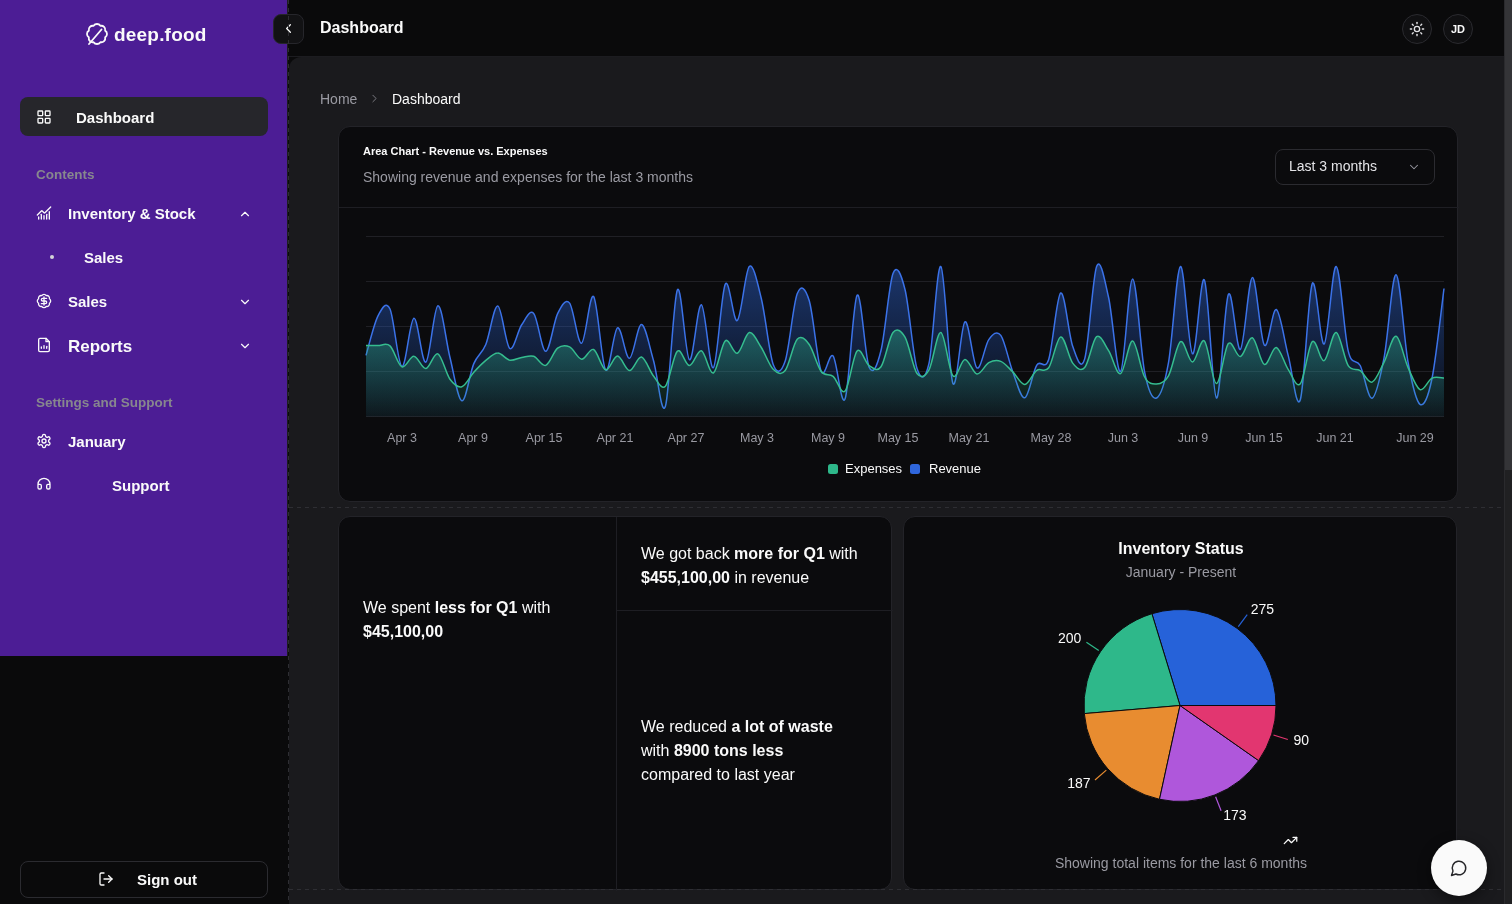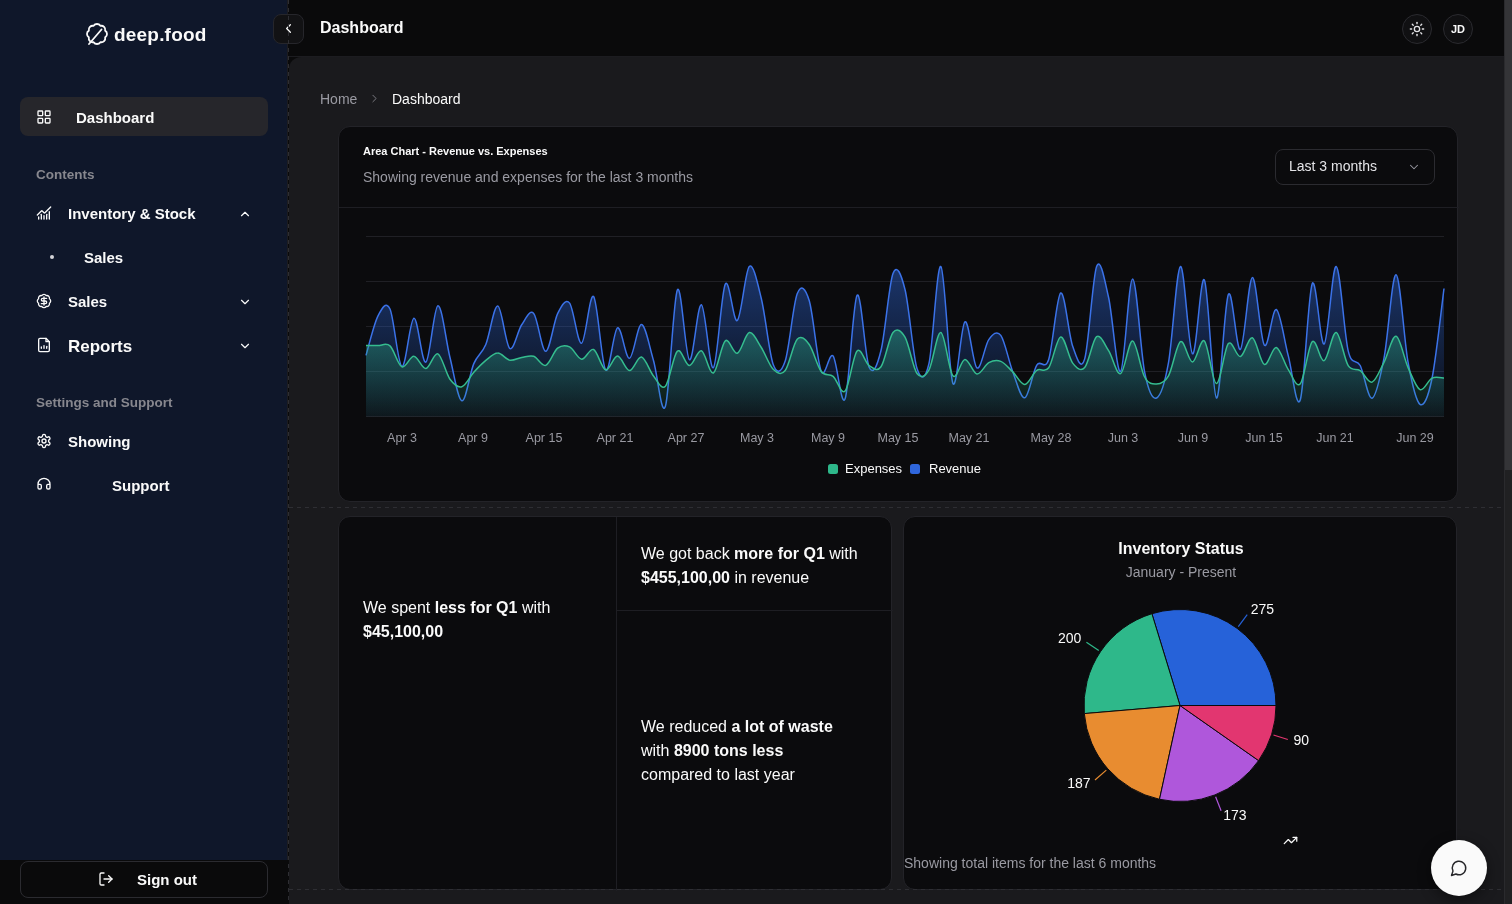--- a/index.html
+++ b/index.html
@@ -5,21 +5,21 @@
   * { margin:0; padding:0; box-sizing:border-box; }
   html,body { width:1512px; height:904px; overflow:hidden; background:#0a0a0b; font-family:"Liberation Sans", sans-serif; -webkit-font-smoothing:antialiased; }
   .abs { position:absolute; }
   .muted { color:#9a9aa2; }
   .w { color:#fafafa; }
   svg.ic { stroke:currentColor; fill:none; stroke-width:2; stroke-linecap:round; stroke-linejoin:round; display:block; }
 </style>
 </head>
 <body>
 
-<div class="abs" style="left:0;top:0;width:288px;height:860px;background:#0f172a;border-right:1px solid #1c1c20;">
+<div class="abs" style="left:0;top:0;width:288px;height:656px;background:#4c1d95;border-right:1px solid #1c1c20;">
 
   <div class="abs" style="left:85px;top:22px;color:#fafafa;">
     <svg class="ic" width="24" height="24" viewBox="0 0 24 24" style="stroke-width:1.8">
       <path d="M3.85 8.62a4 4 0 0 1 4.78-4.77 4 4 0 0 1 6.74 0 4 4 0 0 1 4.78 4.78 4 4 0 0 1 0 6.74 4 4 0 0 1-4.77 4.78 4 4 0 0 1-6.75 0 4 4 0 0 1-4.78-4.77 4 4 0 0 1 0-6.76Z"></path>
       <path d="M4 22 16.5 7.5"></path>
     </svg>
   </div>
   <div class="abs w" style="left:114px;top:24px;font-size:19px;font-weight:bold;letter-spacing:.2px;">deep.food</div>
 
   <div class="abs" style="left:20px;top:97px;width:248px;height:39px;background:#26262b;border-radius:8px;"></div>
@@ -86,21 +86,21 @@
     </div>
 
   <div class="abs" style="left:36px;top:395px;font-size:13.5px;font-weight:600;color:#87878e;">Settings and Support</div>
 
   <div class="abs w" style="left:36px;top:433px;">
     <svg class="ic" width="16" height="16" viewBox="0 0 24 24">
         <path d="M12.22 2h-.44a2 2 0 0 0-2 2v.18a2 2 0 0 1-1 1.73l-.43.25a2 2 0 0 1-2 0l-.15-.08a2 2 0 0 0-2.73.73l-.22.38a2 2 0 0 0 .73 2.73l.15.1a2 2 0 0 1 1 1.72v.51a2 2 0 0 1-1 1.74l-.15.09a2 2 0 0 0-.73 2.73l.22.38a2 2 0 0 0 2.73.73l.15-.08a2 2 0 0 1 2 0l.43.25a2 2 0 0 1 1 1.73V20a2 2 0 0 0 2 2h.44a2 2 0 0 0 2-2v-.18a2 2 0 0 1 1-1.73l.43-.25a2 2 0 0 1 2 0l.15.08a2 2 0 0 0 2.73-.73l.22-.39a2 2 0 0 0-.73-2.73l-.15-.08a2 2 0 0 1-1-1.74v-.5a2 2 0 0 1 1-1.74l.15-.09a2 2 0 0 0 .73-2.73l-.22-.38a2 2 0 0 0-2.73-.73l-.15.08a2 2 0 0 1-2 0l-.43-.25a2 2 0 0 1-1-1.73V4a2 2 0 0 0-2-2z"></path>
         <circle cx="12" cy="12" r="3"></circle>
       </svg>
   </div>
-  <div class="abs w" style="left:68px;top:433px;font-size:15px;font-weight:600;">Showing</div>
+  <div class="abs w" style="left:68px;top:433px;font-size:15px;font-weight:600;">January</div>
 
   <div class="abs w" style="left:36px;top:477px;">
     <svg class="ic" width="16" height="16" viewBox="0 0 24 24">
         <path d="M3 11h3a2 2 0 0 1 2 2v3a2 2 0 0 1-2 2H5a2 2 0 0 1-2-2v-5Zm0 0a9 9 0 1 1 18 0m0 0v5a2 2 0 0 1-2 2h-1a2 2 0 0 1-2-2v-3a2 2 0 0 1 2-2h3Z"></path>
       </svg>
   </div>
   <div class="abs w" style="left:68px;top:477px;font-size:15px;font-weight:600;margin-left:44px;">Support</div>
 
   <div class="abs" style="left:20px;top:861px;width:248px;height:37px;border:1px solid #2b2b30;border-radius:8px;"></div>
   <div class="abs w" style="left:98px;top:871px;">
@@ -231,21 +231,21 @@
 <path d="M276.0,188.5L354.6,243.6A96.0,96.0 0 0 0 372.0,188.5Z" fill="#e23670" stroke="#0b0b0d" stroke-width="1"></path>
 <line x1="369.5" y1="218.0" x2="383.8" y2="222.5" stroke="#e23670" stroke-width="1.2"></line>
 <text x="389.5" y="228.3" text-anchor="start" fill="#fafafa" font-size="14">90</text>
   </svg>
   <div class="abs w" style="left:379px;top:316px;">
       <svg class="ic" width="15" height="15" viewBox="0 0 24 24">
         <path d="m22 7-8.5 8.5-5-5L2 17"></path>
         <path d="M16 7h6v6"></path>
       </svg>
     </div>
-  <div class="abs muted" style="left:0;top:338px;width:554px;font-size:14px;">Showing total items for the last 6 months</div>
+  <div class="abs muted" style="left:0;top:338px;width:554px;text-align:center;font-size:14px;">Showing total items for the last 6 months</div>
 </div>
 
 <div class="abs" style="left:288px;top:0;width:1px;height:904px;background:repeating-linear-gradient(to bottom,#2e2e33 0 4px,transparent 4px 8px);"></div>
 <div class="abs" style="left:289px;top:507px;width:1215px;height:1px;background:repeating-linear-gradient(to right,#2e2e33 0 4px,transparent 4px 8px);"></div>
 <div class="abs" style="left:289px;top:889px;width:1215px;height:1px;background:repeating-linear-gradient(to right,#2e2e33 0 4px,transparent 4px 8px);"></div>
 
 <div class="abs" style="left:1504px;top:0;width:8px;height:904px;background:#202022;border-left:1px solid #2a2a2d;"></div>
 <div class="abs" style="left:1505px;top:0;width:7px;height:470px;background:#343437;"></div>
 
 <div class="abs" style="left:1431px;top:840px;width:56px;height:56px;border-radius:50%;background:#fafafa;box-shadow:0 4px 14px rgba(0,0,0,.45);"></div>

